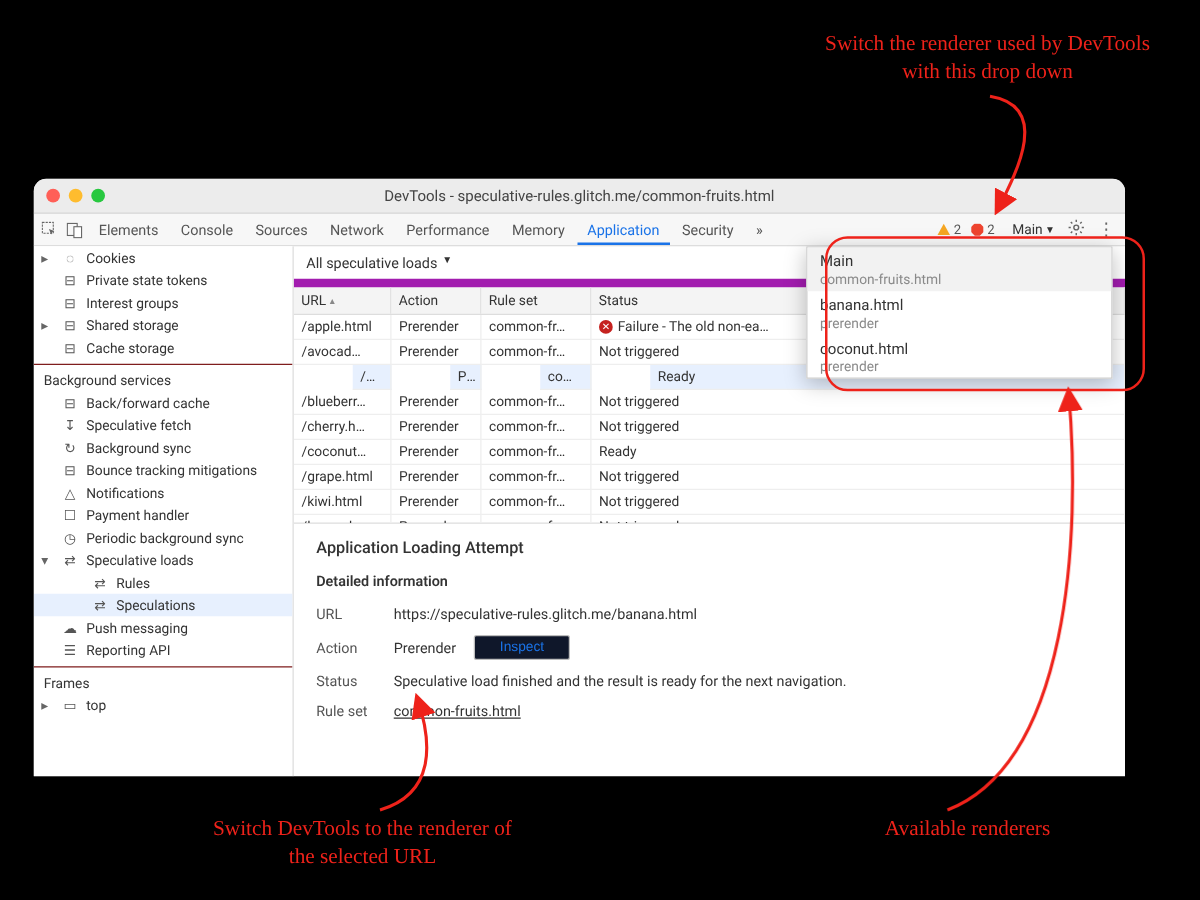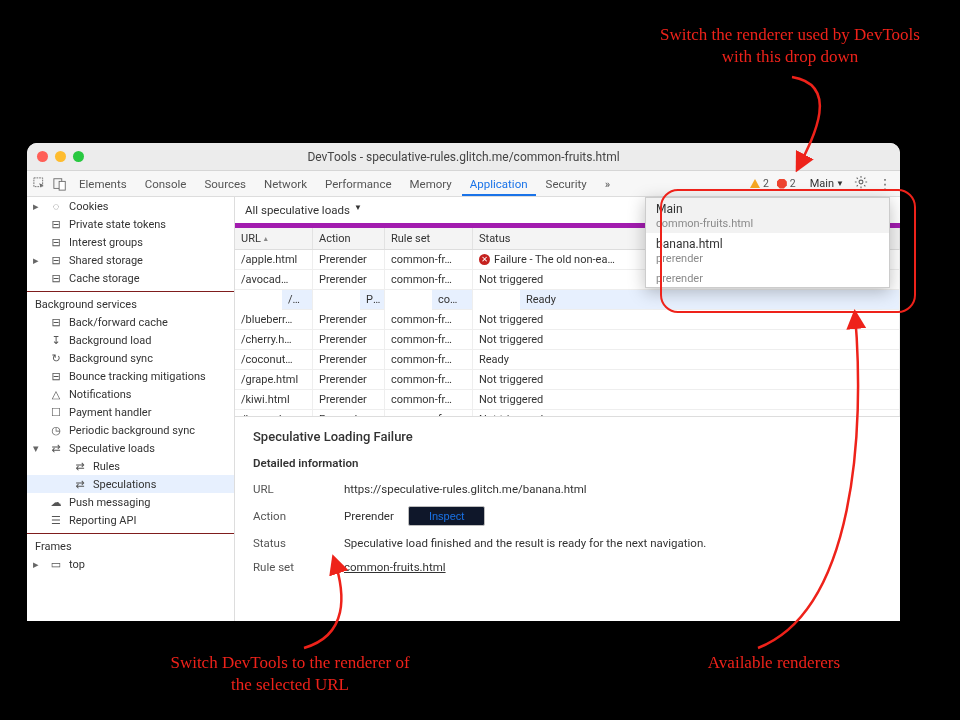--- a/index.html
+++ b/index.html
@@ -66,35 +66,35 @@
     color:#333;
     background:#fff;
   }
   .side-item { display:flex; align-items:center; gap:6px; padding:2px 4px 2px 20px; height:18px; white-space:nowrap;}
   .side-item.indent2 { padding-left: 44px; }
   .side-item.selected { background:#e7f0fe; }
   .side-item .caret { width:10px; display:inline-block; color:#666; margin-left:-14px;}
   .side-item .ico { width:14px; text-align:center; color:#555; font-size:11px;}
   .side-heading { padding:6px 8px 2px 8px; color:#333; font-size:11px; border-top:1px solid #7f1d1d; margin-top:4px;}
   .rightpane { flex:1; display:flex; flex-direction:column; overflow:hidden;}
-  .subbar { padding:6px 10px; font-size:11.5px; color:#333; display:flex; gap:4px; border-bottom:5px solid #a21caf;}
+  .subbar { padding:6px 10px; font-size:11.5px; color:#333; display:flex; gap:4px; border-bottom:7px solid #a21caf;}
   .grid-head, .grid-row { display:grid; grid-template-columns: 78px 72px 88px 1fr; font-size:11px; }
   .grid-head { background:#f4f4f4; border-bottom:1px solid #ddd; }
   .grid-head > div { padding:4px 6px; border-right:1px solid #e2e2e2; color:#333; display:flex; align-items:center; gap:3px;}
   .grid-body { overflow:auto; flex:0 0 auto; }
   .grid-row > div { padding:3px 6px; border-right:1px solid #eee; border-bottom:1px solid #eee; white-space:nowrap; overflow:hidden; text-overflow:ellipsis; color:#333;}
   .grid-row.sel > div { background:#e7f0fe;margin-left:47px;}
   .status-fail { color:#c5221f; display:flex; align-items:center; gap:4px;}
   .fail-icon{ width:11px;height:11px;border-radius:50%;background:#c5221f;color:#fff;font-size:8px;display:flex;align-items:center;justify-content:center;}
   .detail { padding:12px 18px; border-top:1px solid #ddd; overflow:auto; flex:1;}
   .detail h3 { font-size:13px; font-weight:500; margin-bottom:12px; color:#333;}
   .detail h4 { font-size:11.5px; font-weight:600; margin-bottom:12px; color:#333;}
   .kv { display:flex; gap:14px; margin:10px 0; font-size:11.5px; align-items:center;}
   .kv .k { width:48px; color:#555;}
-  .kv .v { color:#333;margin-left:29px;}
+  .kv .v { color:#333;}
   .btn-inspect { border:1px solid #bdbdbd; padding:3px 20px; font-size:11px; color:#1a73e8; background:#0f172a; border-radius:2px; cursor:default;}
   .link { color:#1155cc; text-decoration:underline;}
   .renderer-dd {
     position:absolute;
     right: 10px;
     top: 54px;
     width:245px;
     background:#fff;
     border:1px solid #ccc;
     box-shadow: 0 4px 16px rgba(0,0,0,.25);
@@ -214,21 +214,21 @@
       <div class="side-heading">Background services</div>
       <div id="side-bg">
           <div class="side-item">
             <span class="caret"></span>
             <span class="ico">⊟</span>
             <span>Back/forward cache</span>
           </div>
           <div class="side-item">
             <span class="caret"></span>
             <span class="ico">↧</span>
-            <span>Background load</span>
+            <span>Speculative fetch</span>
           </div>
           <div class="side-item">
             <span class="caret"></span>
             <span class="ico">↻</span>
             <span>Background sync</span>
           </div>
           <div class="side-item">
             <span class="caret"></span>
             <span class="ico">⊟</span>
             <span>Bounce tracking mitigations</span>
@@ -352,21 +352,21 @@
           </div>
           <div class="grid-row">
             <div>/lemon.h…</div>
             <div>Prerender</div>
             <div>common-fr…</div>
             <div>Not triggered</div>
           </div>
         </div>
 
       <div class="detail">
-        <h3>Speculative Loading Failure</h3>
+        <h3>Application Loading Attempt</h3>
         <h4>Detailed information</h4>
         <div class="kv">
             <span class="k">URL</span>
             <span class="v">https://speculative-rules.glitch.me/banana.html</span>
           </div>
         <div class="kv">
             <span class="k">Action</span>
             <span class="v">Prerender</span>
           <button class="btn-inspect">Inspect</button>
           </div>
@@ -385,20 +385,21 @@
   <div class="renderer-dd" id="dd">
       <div class="dd-item sel">
         <div>Main</div>
         <div class="sub">common-fruits.html</div>
       </div>
       <div class="dd-item">
         <div>banana.html</div>
         <div class="sub">prerender</div>
       </div>
       <div class="dd-item">
+        <div>coconut.html</div>
         <div class="sub">prerender</div>
       </div>
     </div>
 </div>
 
 <div class="callout-ring" style="left:660px; top:189px; width:256px; height:124px;"></div>
 
 <svg class="arrow" style="left:780px; top:75px;" width="80" height="100">
   <defs>
       <marker id="ah1" markerWidth="8" markerHeight="8" refX="6" refY="4" orient="auto">

